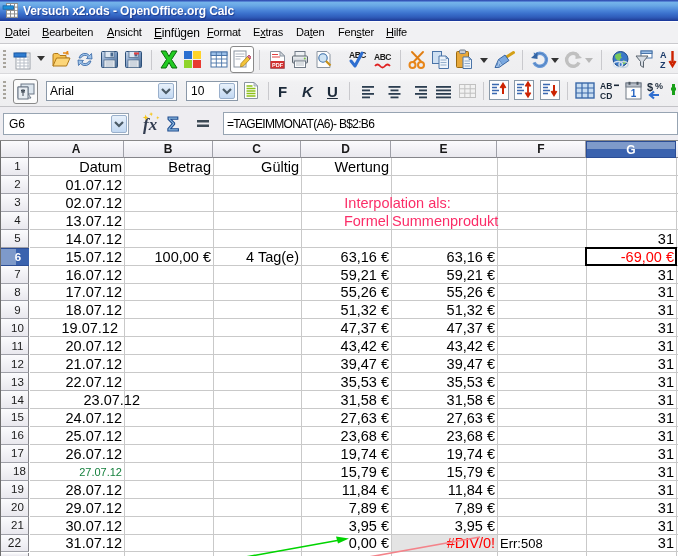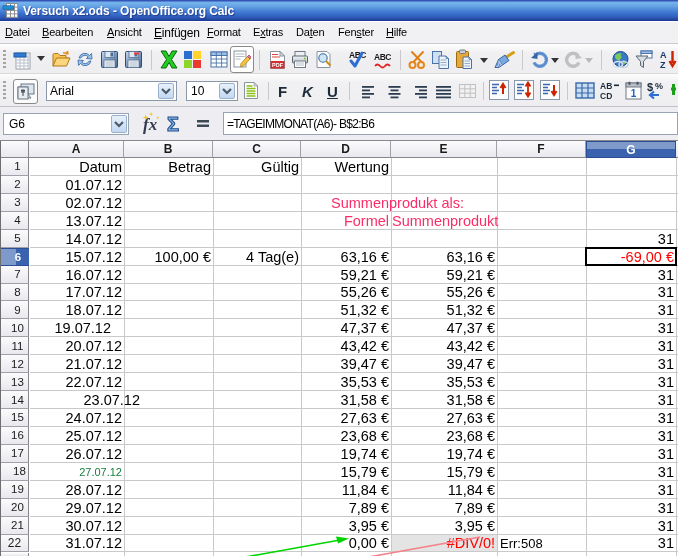--- a/index.html
+++ b/index.html
@@ -370,21 +370,21 @@
 <div class="abs" style="left:214px;top:158.0px;width:85px;height:17.93px;font-size:14.5px;color:#000;display:flex;align-items:center;justify-content:flex-end;">Gültig</div>
 <div class="abs" style="left:302px;top:158.0px;width:87px;height:17.93px;font-size:14.5px;color:#000;display:flex;align-items:center;justify-content:flex-end;">Wertung</div>
 <div class="abs" style="left:30px;top:175.9px;width:92px;height:17.93px;font-size:14.5px;color:#000;display:flex;align-items:center;justify-content:flex-end;">01.07.12</div>
 <div class="abs" style="left:30px;top:193.9px;width:92px;height:17.93px;font-size:14.5px;color:#000;display:flex;align-items:center;justify-content:flex-end;">02.07.12</div>
 <div class="abs" style="left:30px;top:211.8px;width:92px;height:17.93px;font-size:14.5px;color:#000;display:flex;align-items:center;justify-content:flex-end;">13.07.12</div>
 <div class="abs" style="left:30px;top:229.7px;width:92px;height:17.93px;font-size:14.5px;color:#000;display:flex;align-items:center;justify-content:flex-end;">14.07.12</div>
 <div class="abs" style="left:30px;top:247.7px;width:92px;height:17.93px;font-size:14.5px;color:#000;display:flex;align-items:center;justify-content:flex-end;">15.07.12</div>
 <div class="abs" style="left:30px;top:265.6px;width:92px;height:17.93px;font-size:14.5px;color:#000;display:flex;align-items:center;justify-content:flex-end;">16.07.12</div>
 <div class="abs" style="left:30px;top:283.5px;width:92px;height:17.93px;font-size:14.5px;color:#000;display:flex;align-items:center;justify-content:flex-end;">17.07.12</div>
 <div class="abs" style="left:30px;top:301.4px;width:92px;height:17.93px;font-size:14.5px;color:#000;display:flex;align-items:center;justify-content:flex-end;">18.07.12</div>
-<div class="abs" style="left:19px;top:319.4px;width:92px;height:17.93px;font-size:14.5px;color:#000;display:flex;align-items:center;justify-content:flex-end;">19.07.12</div>
+<div class="abs" style="left:26px;top:319.4px;width:92px;height:17.93px;font-size:14.5px;color:#000;display:flex;align-items:center;justify-content:flex-end;">19.07.12</div>
 <div class="abs" style="left:30px;top:337.3px;width:92px;height:17.93px;font-size:14.5px;color:#000;display:flex;align-items:center;justify-content:flex-end;">20.07.12</div>
 <div class="abs" style="left:30px;top:355.2px;width:92px;height:17.93px;font-size:14.5px;color:#000;display:flex;align-items:center;justify-content:flex-end;">21.07.12</div>
 <div class="abs" style="left:30px;top:373.2px;width:92px;height:17.93px;font-size:14.5px;color:#000;display:flex;align-items:center;justify-content:flex-end;">22.07.12</div>
 <div class="abs" style="left:48px;top:391.1px;width:92px;height:17.93px;font-size:14.5px;color:#000;display:flex;align-items:center;justify-content:flex-end;">23.07.12</div>
 <div class="abs" style="left:30px;top:409.0px;width:92px;height:17.93px;font-size:14.5px;color:#000;display:flex;align-items:center;justify-content:flex-end;">24.07.12</div>
 <div class="abs" style="left:30px;top:426.9px;width:92px;height:17.93px;font-size:14.5px;color:#000;display:flex;align-items:center;justify-content:flex-end;">25.07.12</div>
 <div class="abs" style="left:30px;top:444.9px;width:92px;height:17.93px;font-size:14.5px;color:#000;display:flex;align-items:center;justify-content:flex-end;">26.07.12</div>
 <div class="abs" style="left:30px;top:462.8px;width:92px;height:17.93px;font-size:11px;color:#15803d;display:flex;align-items:center;justify-content:flex-end;padding-left:48px;">27.07.12</div>
 <div class="abs" style="left:30px;top:480.7px;width:92px;height:17.93px;font-size:14.5px;color:#000;display:flex;align-items:center;justify-content:flex-end;">28.07.12</div>
 <div class="abs" style="left:30px;top:498.7px;width:92px;height:17.93px;font-size:14.5px;color:#000;display:flex;align-items:center;justify-content:flex-end;">29.07.12</div>
@@ -436,21 +436,21 @@
 <div class="abs" style="left:587px;top:391.1px;width:87px;height:17.93px;font-size:14.5px;color:#000;display:flex;align-items:center;justify-content:flex-end;">31</div>
 <div class="abs" style="left:587px;top:409.0px;width:87px;height:17.93px;font-size:14.5px;color:#000;display:flex;align-items:center;justify-content:flex-end;">31</div>
 <div class="abs" style="left:587px;top:426.9px;width:87px;height:17.93px;font-size:14.5px;color:#000;display:flex;align-items:center;justify-content:flex-end;">31</div>
 <div class="abs" style="left:587px;top:444.9px;width:87px;height:17.93px;font-size:14.5px;color:#000;display:flex;align-items:center;justify-content:flex-end;">31</div>
 <div class="abs" style="left:587px;top:462.8px;width:87px;height:17.93px;font-size:14.5px;color:#000;display:flex;align-items:center;justify-content:flex-end;">31</div>
 <div class="abs" style="left:587px;top:480.7px;width:87px;height:17.93px;font-size:14.5px;color:#000;display:flex;align-items:center;justify-content:flex-end;">31</div>
 <div class="abs" style="left:587px;top:498.7px;width:87px;height:17.93px;font-size:14.5px;color:#000;display:flex;align-items:center;justify-content:flex-end;">31</div>
 <div class="abs" style="left:587px;top:516.6px;width:87px;height:17.93px;font-size:14.5px;color:#000;display:flex;align-items:center;justify-content:flex-end;">31</div>
 <div class="abs" style="left:587px;top:534.5px;width:87px;height:17.93px;font-size:14.5px;color:#000;display:flex;align-items:center;justify-content:flex-end;">31</div>
 <div class="abs" style="left:587px;top:247.7px;width:87px;height:17.93px;font-size:14.5px;color:#ff0000;display:flex;align-items:center;justify-content:flex-end;">-69,00 €</div>
-<div class="abs" style="left:304px;top:193.9px;width:187px;height:17.93px;font-size:14.5px;color:#fb2d68;display:flex;align-items:center;justify-content:center;">Summenprodukt als:</div>
+<div class="abs" style="left:304px;top:193.9px;width:187px;height:17.93px;font-size:14.5px;color:#fb2d68;display:flex;align-items:center;justify-content:center;">Interpolation als:</div>
 <div class="abs" style="left:302px;top:211.8px;width:87px;height:17.93px;font-size:14.5px;color:#fb2d68;display:flex;align-items:center;justify-content:flex-end;">Formel</div>
 <div class="abs" style="left:392px;top:211.8px;height:17.93px;font-size:14.5px;color:#fb2d68;display:flex;align-items:center;">Summenprodukt</div>
 <div class="abs" style="left:392px;top:534.5px;width:103px;height:17.93px;font-size:14.5px;color:#ff0000;display:flex;align-items:center;justify-content:flex-end;">#DIV/0!</div>
 <div class="abs" style="left:500px;top:534.5px;height:17.93px;font-size:13px;color:#000;display:flex;align-items:center;">Err:508</div>
 <div class="abs" style="left:584.5px;top:246.7px;width:92px;height:19.43px;border:2.5px solid #000;"></div>
 <svg class="abs" style="left:0;top:0;pointer-events:none" width="678" height="556" viewBox="0 0 678 556">
 <line x1="240" y1="558" x2="340" y2="540" stroke="#00d400" stroke-width="1.6"></line>
 <path d="M349 538.5 L336 536.5 L338 543.5 Z" fill="#00d400"></path>
 <line x1="352" y1="560" x2="480" y2="537" stroke="#f4838a" stroke-width="1.6"></line>
 </svg>

